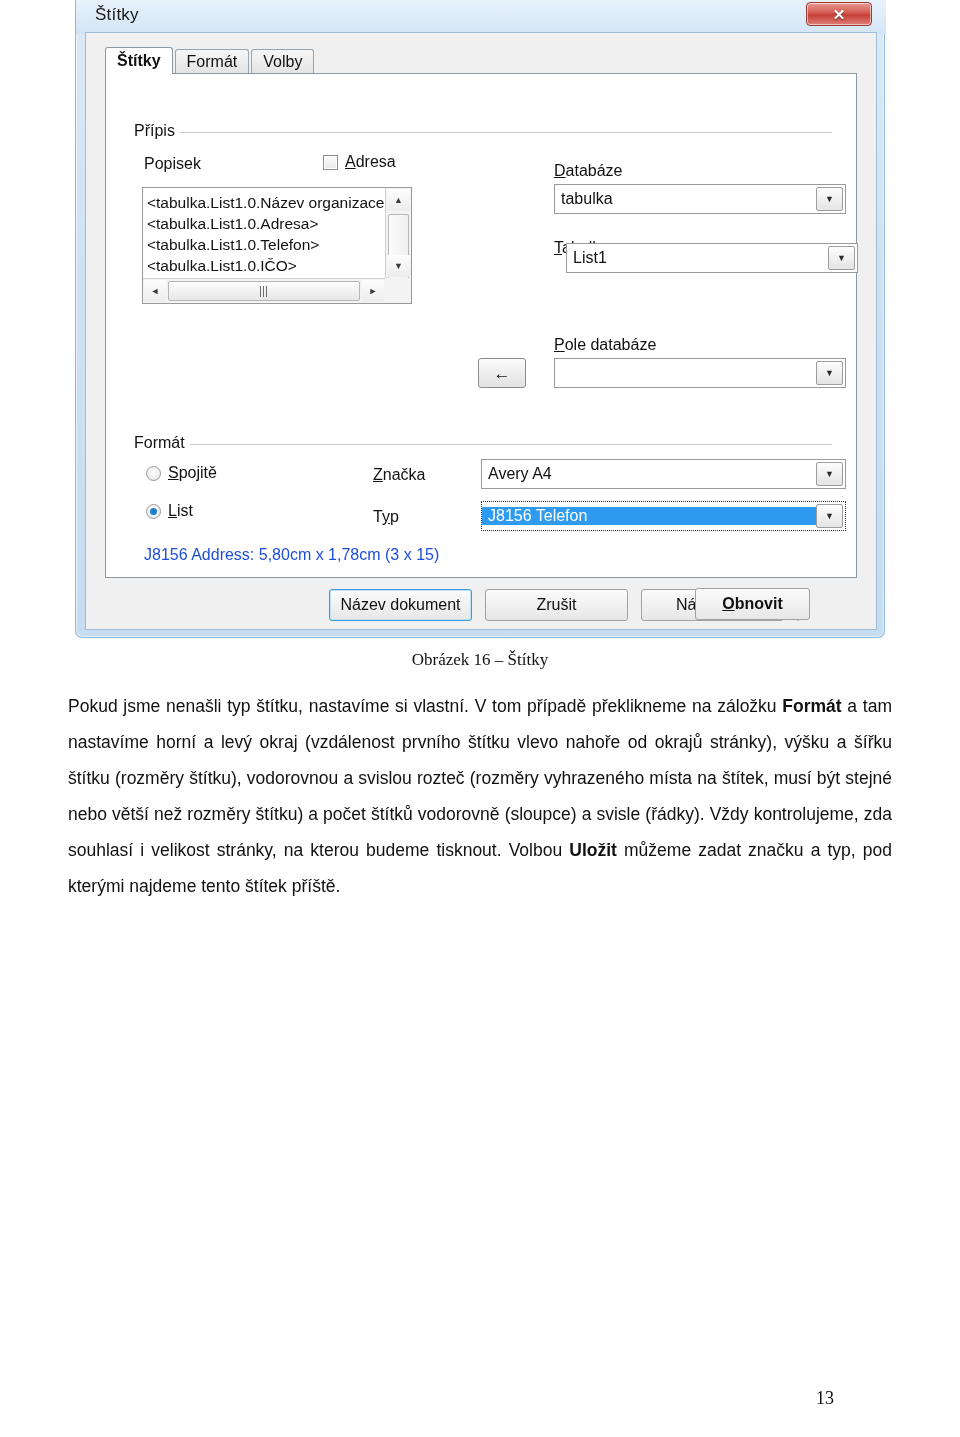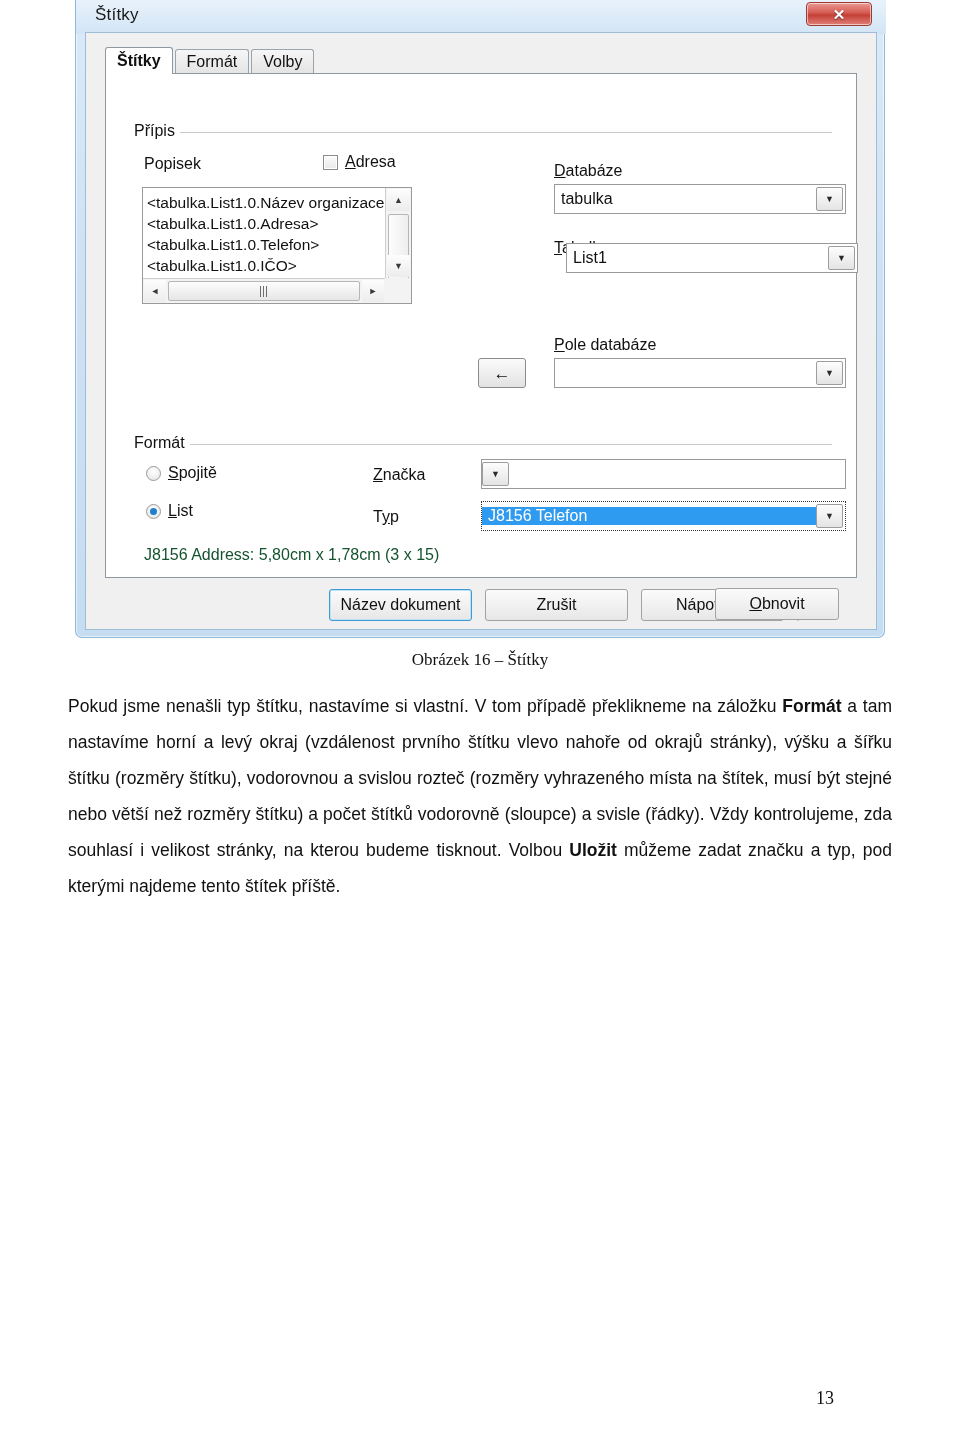--- a/index.html
+++ b/index.html
@@ -180,21 +180,21 @@
 
   
   .arrow-btn{
     position:absolute;width:48px;height:30px;
     border:1px solid #8b8b8b;border-radius:3px;
     background:linear-gradient(180deg,#fbfbfb,#e2e2e2);
     box-sizing:border-box;display:flex;align-items:center;justify-content:center;
   }
   .arrow-glyph{font-size:17px;color:#111;line-height:1;}
 
-  .fmt-info{position:absolute;font-size:16px;color:#14532d;white-space:nowrap;}
+  .fmt-info{position:absolute;font-size:16px;color:#1d4ed8;white-space:nowrap;}
 
   
   .btnrow{position:absolute;left:0;top:556px;width:792px;height:36px;}
   .dbtn{
     position:absolute;height:32px;
     border:1px solid #a2a2a2;border-radius:3px;
     background:linear-gradient(180deg,#fbfbfb,#e7e7e7);
     box-sizing:border-box;
     display:flex;align-items:center;justify-content:center;
     font-size:16px;color:#111;white-space:nowrap;
@@ -312,20 +312,21 @@
           <span class="radio"></span>
           <span class="ctl-text"><u>S</u>pojitě</span>
         </div>
         <div class="radio-row" style="left:40px;top:428px;">
           <span class="radio on"></span>
           <span class="ctl-text"><u>L</u>ist</span>
         </div>
 
         <div class="fld-label" style="left:267px;top:392px;"><u>Z</u>načka</div>
         <div class="combo" style="left:375px;top:385px;width:365px;">
+          <span class="combo-val">Avery A4</span>
           <span class="combo-arrow">▼</span>
         </div>
 
         <div class="fld-label" style="left:267px;top:434px;">T<u>y</u>p</div>
         <div class="combo selected" style="left:375px;top:427px;width:365px;">
           <span class="combo-val">J8156 Telefon</span>
           <span class="combo-arrow">▼</span>
         </div>
 
         <div class="fmt-info" style="left:38px;top:472px;">J8156 Address: 5,80cm x 1,78cm (3 x 15)</div>
@@ -337,21 +338,21 @@
         <div class="dbtn" style="left:399px;width:143px;">Zrušit</div>
         <div class="dbtn" style="left:555px;width:143px;">
             <span>Nápověda</span>
           </div>
         <div class="dbtn" style="left:711px;width:0px;"></div>
       </div>
 
     </div>
   </div>
 
-  <div class="dbtn" style="position:absolute;left:640px;top:588px;width:124px;">
+  <div class="dbtn" style="position:absolute;left:620px;top:588px;width:115px;font-weight:bold;">
       <span><u>O</u>bnovit</span>
     </div>
 </div>
 
 <div class="caption">Obrázek 16 – Štítky</div>
 
 <div class="para">
   <span>Pokud jsme nenašli typ štítku, nastavíme si vlastní. V tom případě překlikneme na záložku </span><b>Formát</b><span> a tam nastavíme horní a levý okraj (vzdálenost prvního štítku vlevo nahoře od okrajů stránky), výšku a šířku štítku (rozměry štítku), vodorovnou a svislou rozteč (rozměry vyhrazeného místa na štítek, musí být stejné nebo větší než rozměry štítku) a počet štítků vodorovně (sloupce) a svisle (řádky). Vždy kontrolujeme, zda souhlasí i velikost stránky, na kterou budeme tisknout. Volbou </span><b>Uložit</b><span> můžeme zadat značku a typ, pod kterými najdeme tento štítek příště.</span>
 </div>
 

